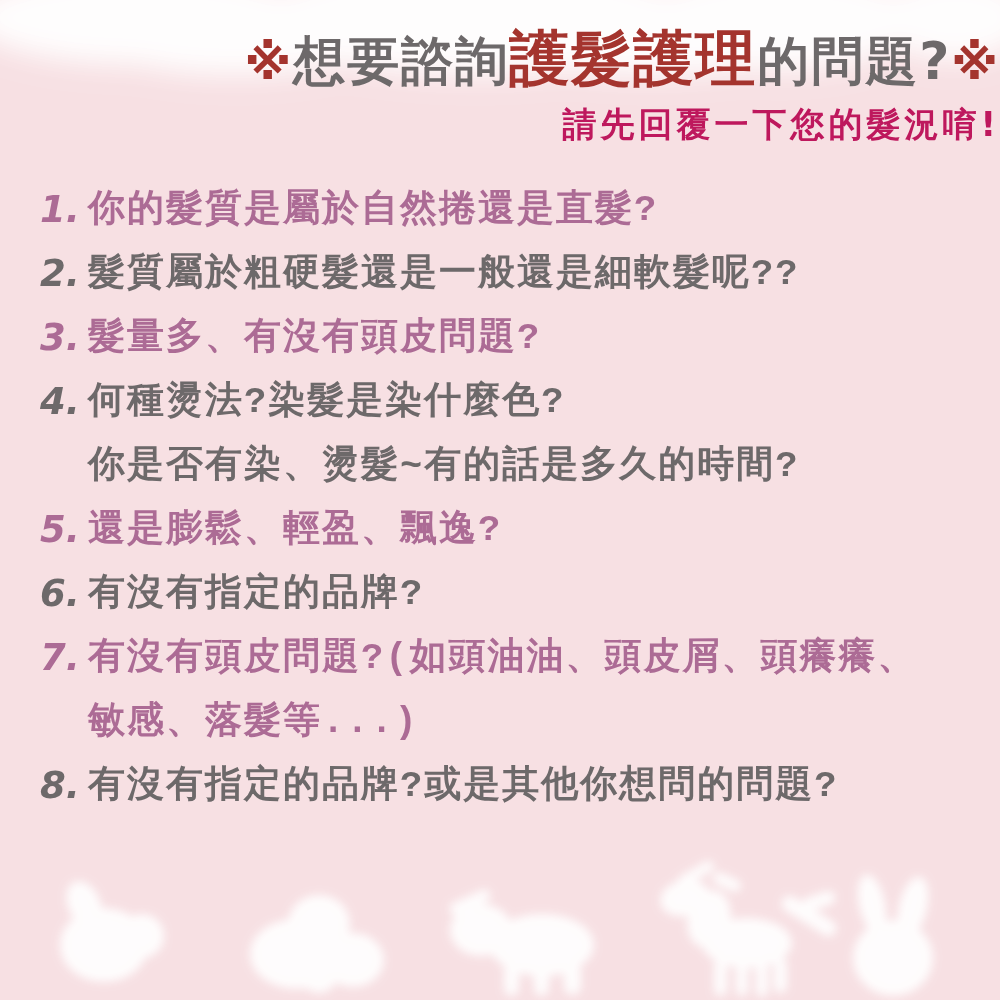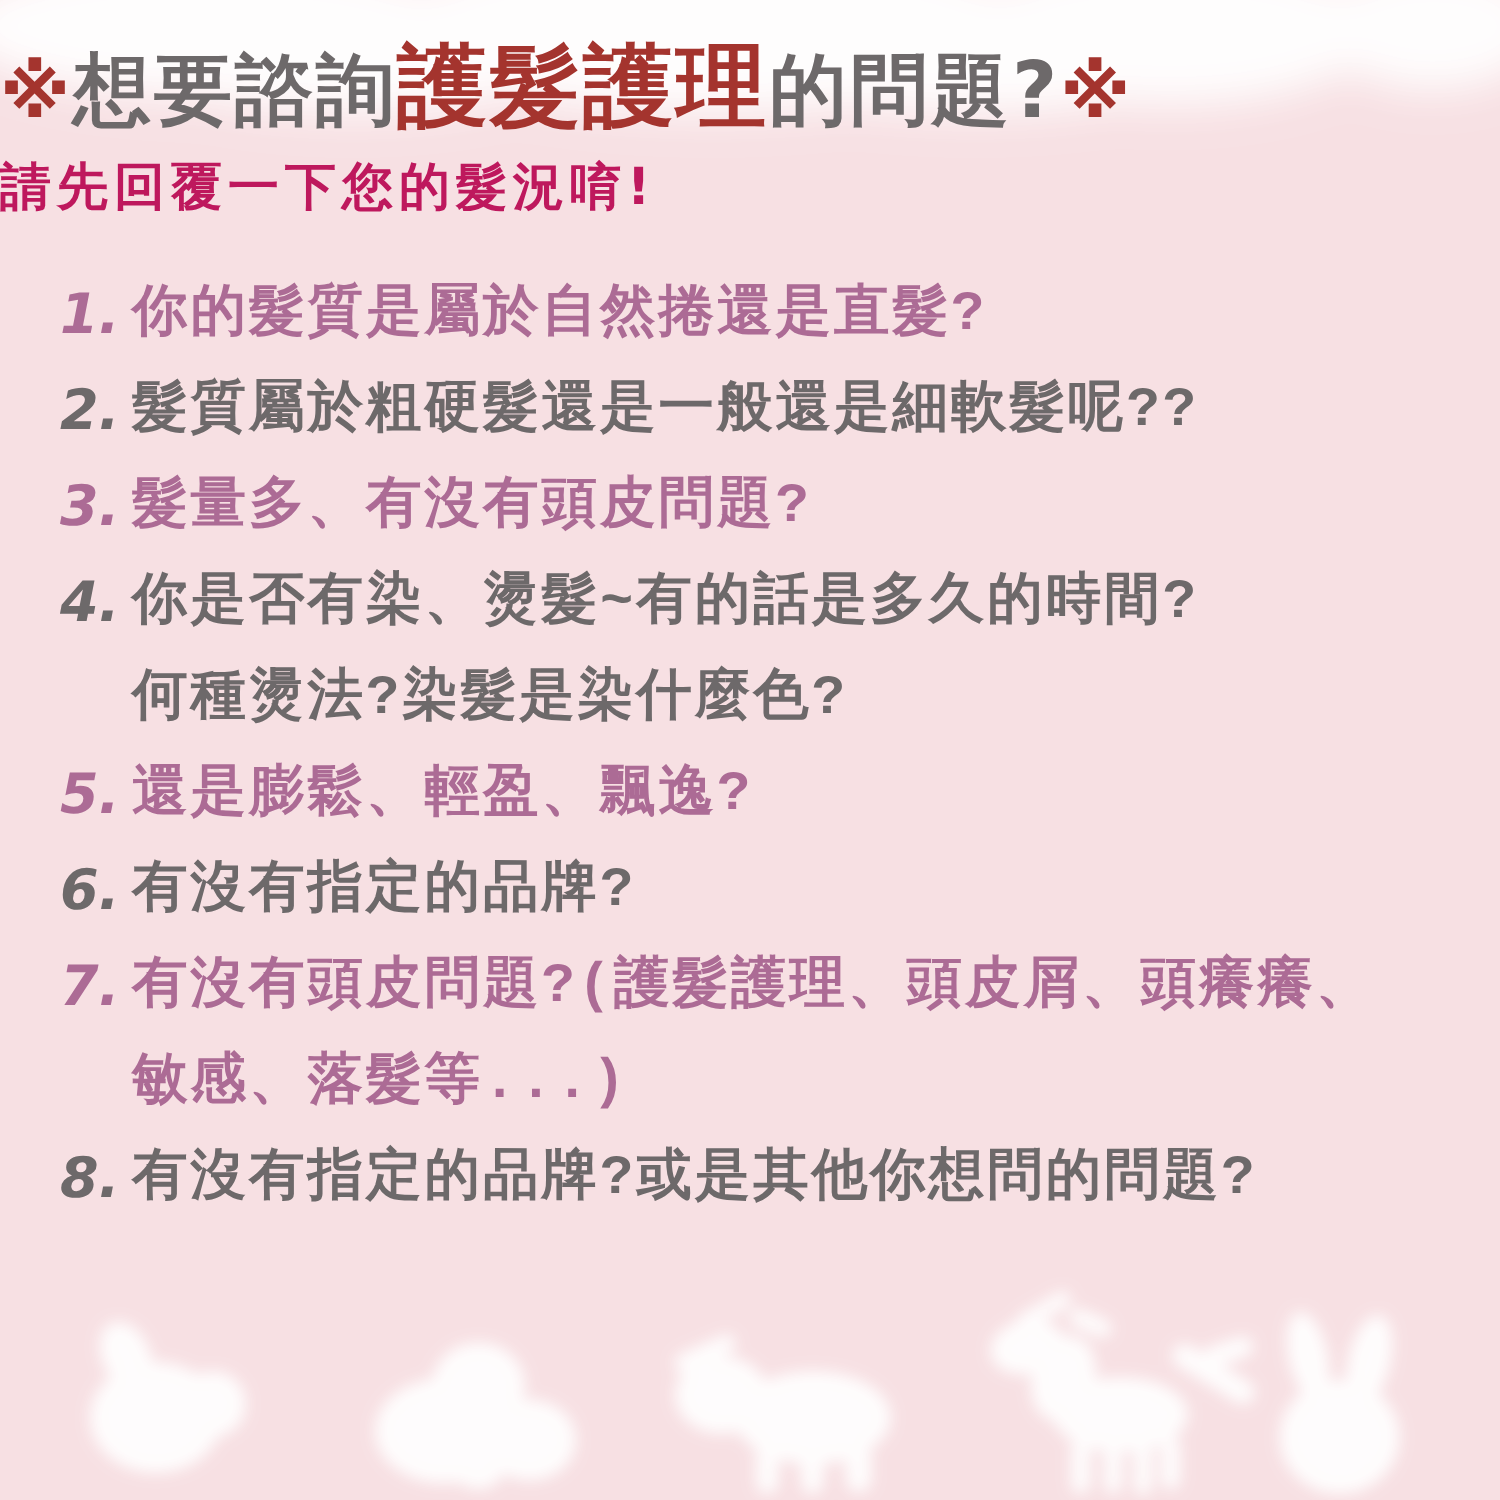--- a/index.html
+++ b/index.html
@@ -26,21 +26,21 @@
   .deco {
     position:absolute;
     filter:blur(5px);
     opacity:.93;
     z-index:1;
   }
 
   
   .header {
     position:absolute; top:0; left:0; right:0;
-    text-align:left;
+    text-align:right;
     z-index:2;
   }
   .title {
     margin-top:26px;
     font-size:52px;
     line-height:64px;
     font-weight:bold;
     color:#6d696a;
     letter-spacing:2px;
     white-space:nowrap;
@@ -116,40 +116,40 @@
       </div>
       <div class="q-row q-purple">
         <span class="q-num">3.</span>
         <div class="q-lines">
           <div class="q-line">髮量多、有沒有頭皮問題?</div>
         </div>
       </div>
       <div class="q-row q-gray">
         <span class="q-num">4.</span>
         <div class="q-lines">
+          <div class="q-line">何種燙法?染髮是染什麼色?</div>
           <div class="q-line">你是否有染、燙髮~有的話是多久的時間?</div>
-          <div class="q-line">何種燙法?染髮是染什麼色?</div>
         </div>
       </div>
       <div class="q-row q-purple">
         <span class="q-num">5.</span>
         <div class="q-lines">
           <div class="q-line">還是膨鬆、輕盈、飄逸?</div>
         </div>
       </div>
       <div class="q-row q-gray">
         <span class="q-num">6.</span>
         <div class="q-lines">
           <div class="q-line">有沒有指定的品牌?</div>
         </div>
       </div>
       <div class="q-row q-purple">
         <span class="q-num">7.</span>
         <div class="q-lines">
-          <div class="q-line">有沒有頭皮問題?(護髮護理、頭皮屑、頭癢癢、</div>
+          <div class="q-line">有沒有頭皮問題?(如頭油油、頭皮屑、頭癢癢、</div>
           <div class="q-line">敏感、落髮等...)</div>
         </div>
       </div>
       <div class="q-row q-gray">
         <span class="q-num">8.</span>
         <div class="q-lines">
           <div class="q-line">有沒有指定的品牌?或是其他你想問的問題?</div>
         </div>
       </div>
     </div>

